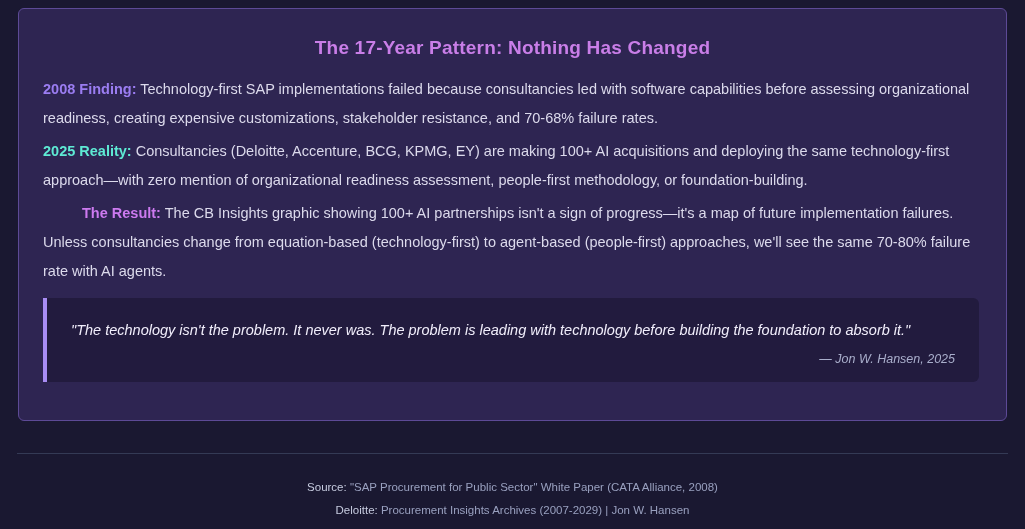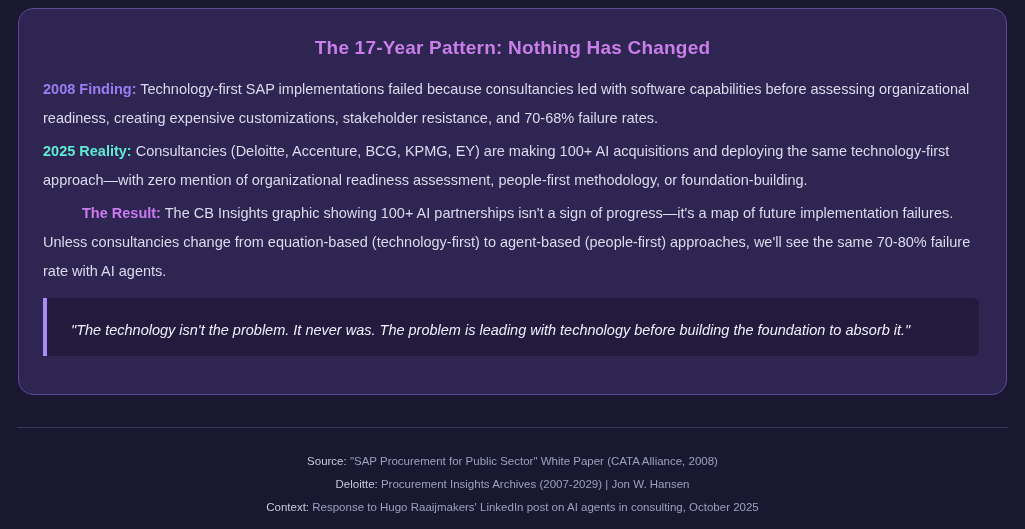--- a/index.html
+++ b/index.html
@@ -11,21 +11,21 @@
   }
   .page {
     width: 1025px; height: 529px;
     background: #1a1831;
     padding-top: 8px;
   }
   .card {
     margin: 0 18px;
     background: #2e2552;
     border: 1px solid #5d4a96;
-    border-radius: 15px;
+    border-radius: 6px;
     padding: 28px 24px 38px 24px;
   }
   .card-title {
     text-align: center;
     color: #c97ee8;
     font-size: 19px;
     font-weight: bold;
     letter-spacing: 0.2px;
     margin-bottom: 16px;
   }
@@ -95,20 +95,21 @@
     <p class="para">
       <span class="lead lead-2025">2025 Reality:</span><span> Consultancies (Deloitte, Accenture, BCG, KPMG, EY) are making 100+ AI acquisitions and deploying the same technology-first approach—with zero mention of organizational readiness assessment, people-first methodology, or foundation-building.</span>
     </p>
 
     <p class="para">
       <span class="lead lead-result">The Result:</span><span> The CB Insights graphic showing 100+ AI partnerships isn't a sign of progress—it's a map of future implementation failures. Unless consultancies change from equation-based (technology-first) to agent-based (people-first) approaches, we'll see the same 70-80% failure rate with AI agents.</span>
     </p>
 
     <div class="quote-box">
       <div class="quote-text">"The technology isn't the problem. It never was. The problem is leading with technology before building the foundation to absorb it."</div>
+      <div class="quote-attrib">— Jon W. Hansen, 2025</div>
     </div>
 
   </div>
 
   <hr class="separator">
 
   <div class="footer">
 
     <div class="footer-line">
       <span class="flabel">Source:</span><span> "SAP Procurement for Public Sector" White Paper (CATA Alliance, 2008)</span>

